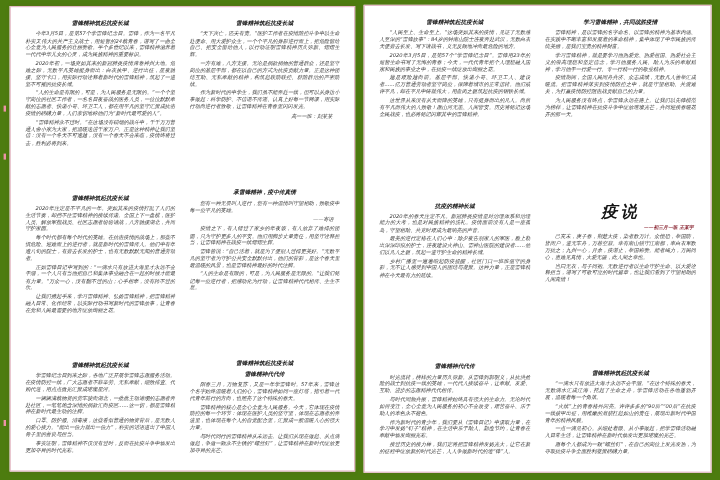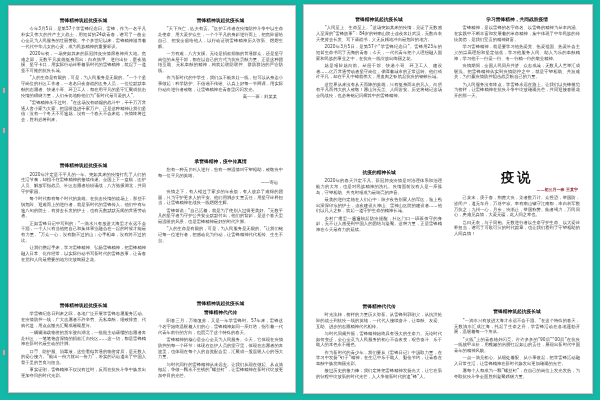--- a/index.html
+++ b/index.html
@@ -21,21 +21,21 @@
               text-indent:2em;margin:0 0 3px;color:#3a3a3a;word-break:break-all}
   .lede-attr{text-align:right;font-size:8.6px;color:#3a3a3a;margin:0 10px 5px 0}
   .byline{text-align:right;font-size:8px;font-weight:bold;color:#8a2633;margin:0 4px 5px 0}
   .signature{text-align:right;font-size:8.6px;color:#3a3a3a;margin:3px 12px 6px 0}
   .mark{position:absolute;width:2px;height:5px;background:#ee93a8}
   .mark-1{left:3px;top:88px}.mark-2{left:3px;top:128px}.mark-3{left:3px;top:350px}
 </style>
 </head>
 <body>
 
-<div id="board" style="background: #14b8a6;">
+<div id="board" style="background: #4d7c0f; font-style: italic;">
   <span class="mark mark-1"></span>
   <span class="mark mark-2"></span>
   <span class="mark mark-3"></span>
 <div class="paper paper--left">
       <div class="column">
         <div class="col-scale">
           <section class="section">
             <div class="heading">雷锋精神筑起抗疫长城</div>
             <p class="para">今年3月5日，是第57个学雷锋纪念日。雷锋，作为一名平凡朴实又伟大的共产主义战士，用短暂的24载青春，谱写了一曲全心全意为人民服务的壮丽赞歌。半个多世纪以来，雷锋精神滋养着一代代中华儿女的心灵，成为民族精神的重要标识。</p>
             <p class="para">2020年初，一场突如其来的新冠肺炎疫情席卷神州大地。危难之际，无数平凡英雄挺身而出：白衣执甲、逆行出征，星夜驰援、坚守卡口，用实际行动诠释着新时代的雷锋精神，筑起了一道坚不可摧的抗疫长城。</p>

